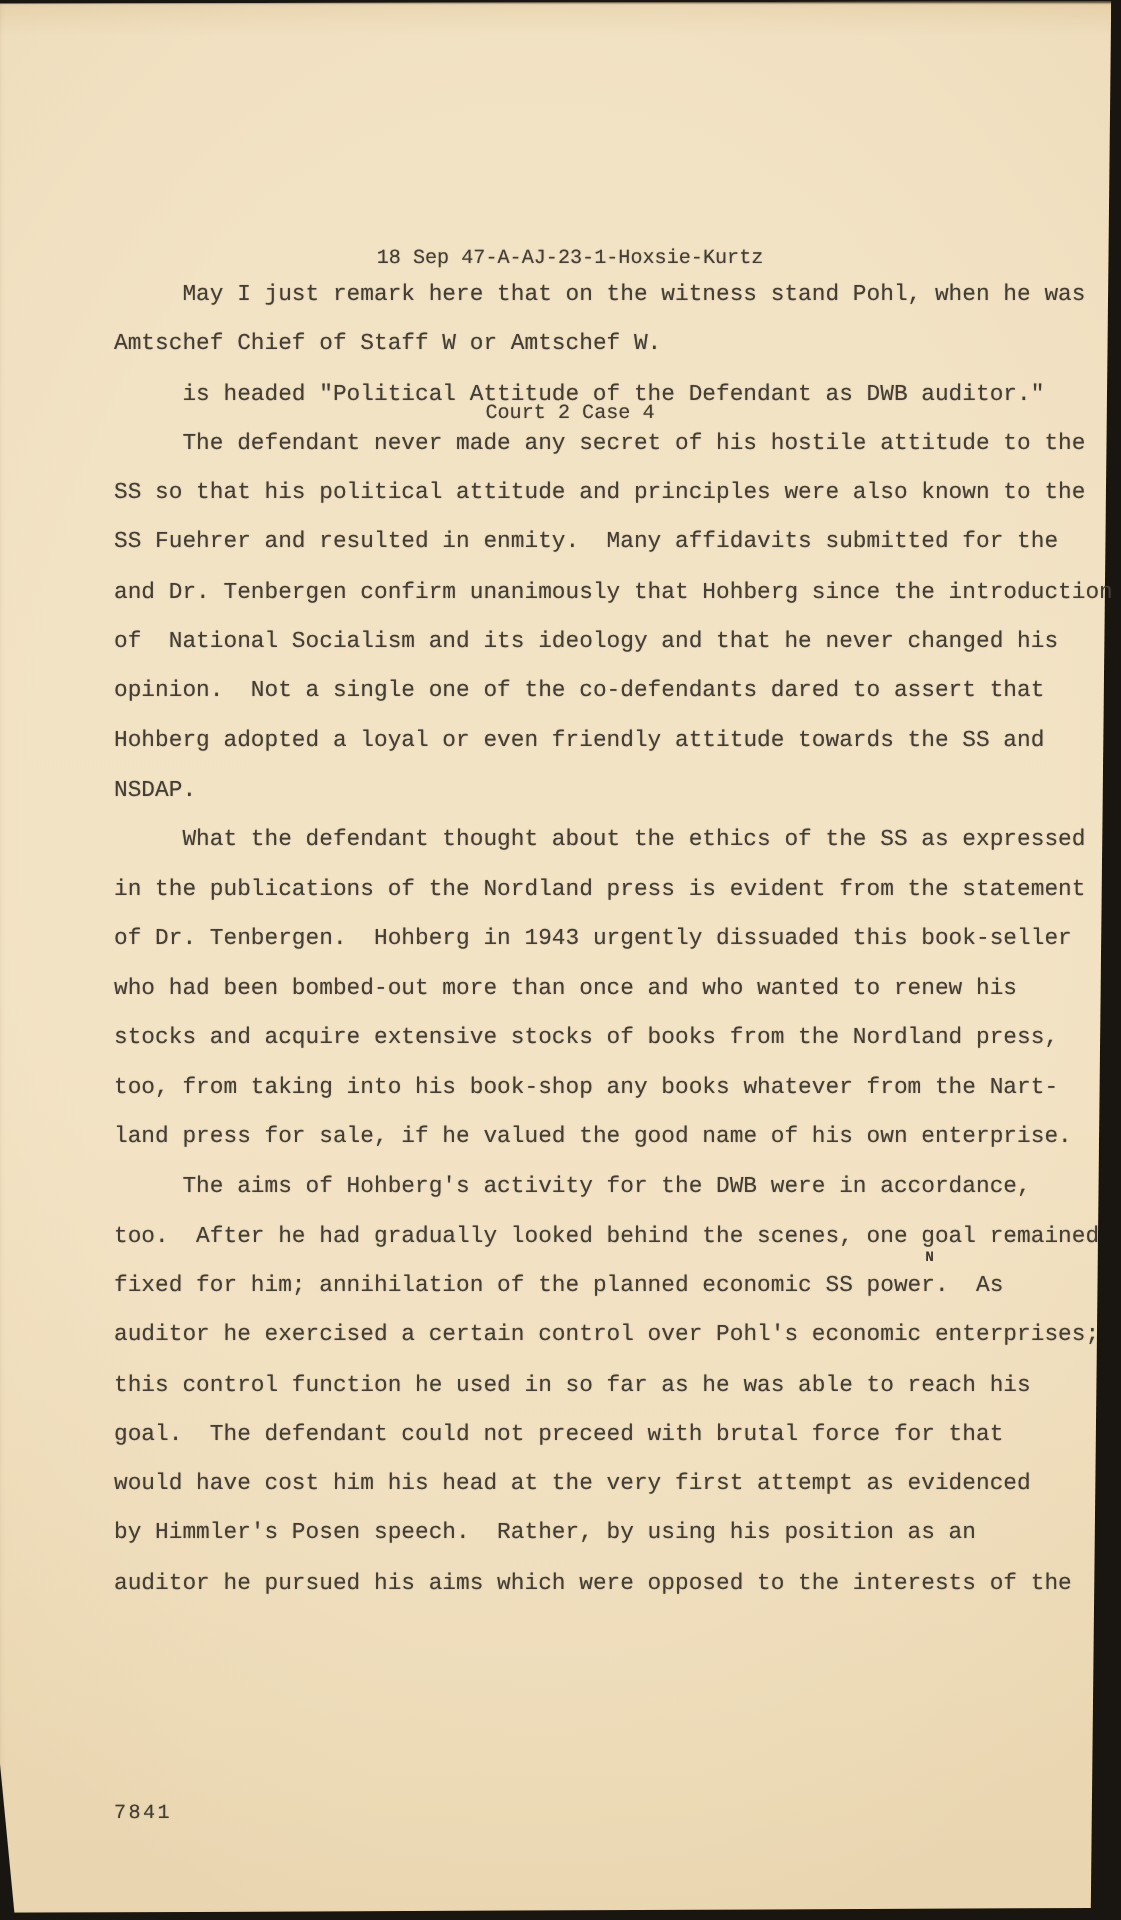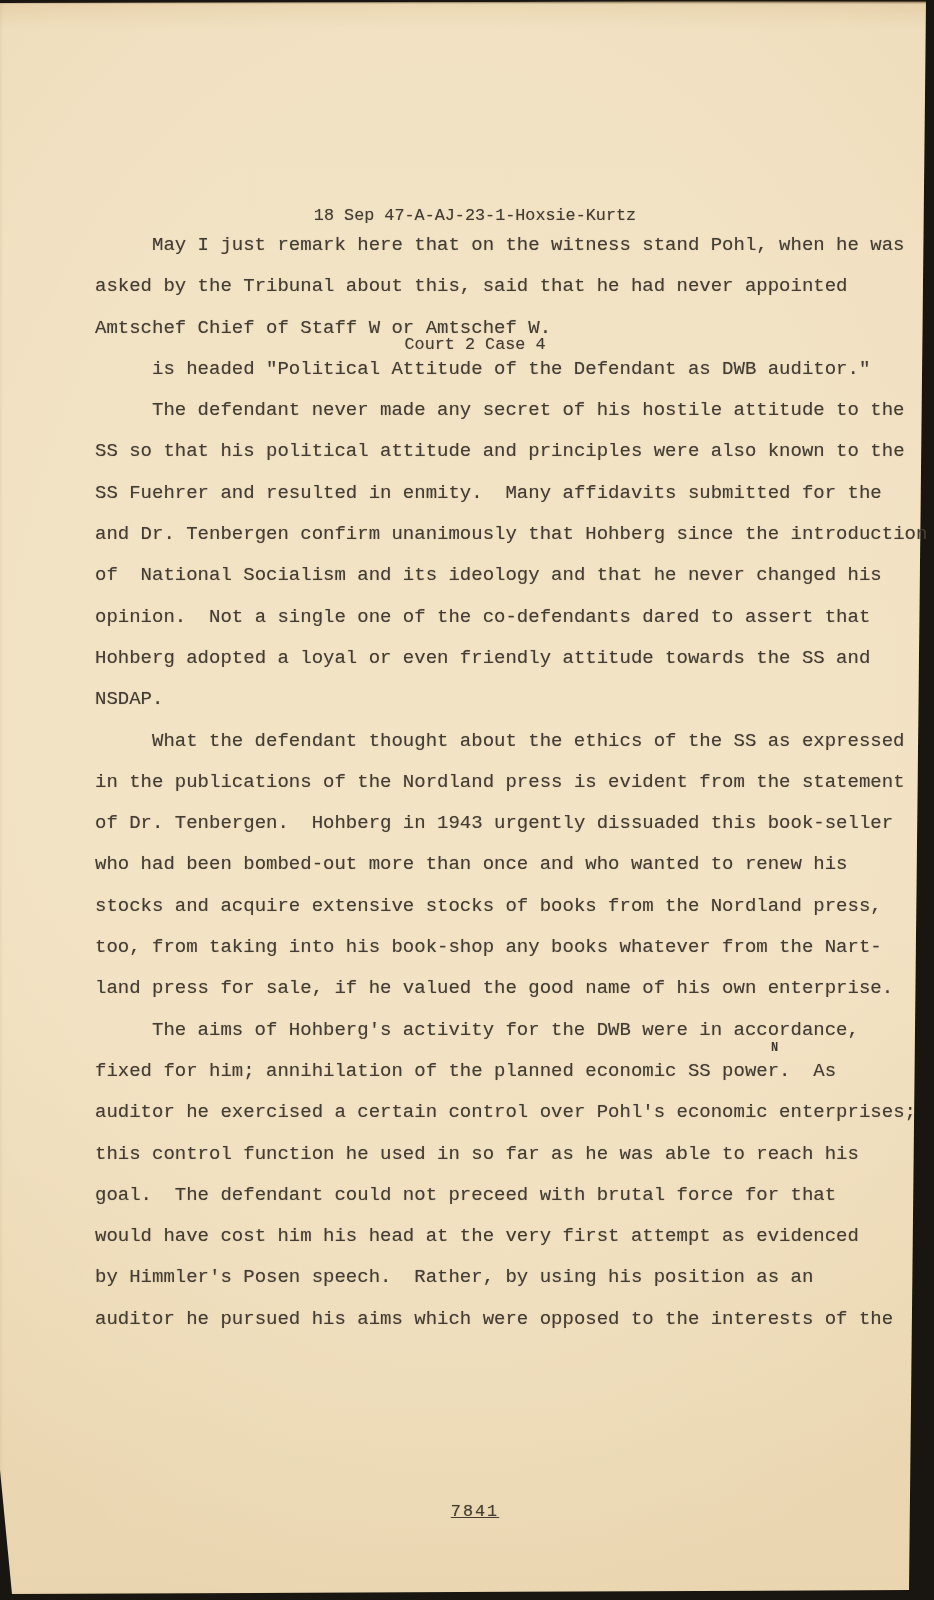--- a/index.html
+++ b/index.html
@@ -31,42 +31,41 @@
   }
   .bodycol{
     position:absolute;left:95px;top:225px;width:770px;
     font-size:19px;line-height:41.3px;
   }
   .para{margin:0;}
   .para .ln{white-space:pre;}
   .para .ln:first-child{text-indent:57px;}
   .pagenum{
     position:absolute;left:95px;top:1502px;width:760px;
-    text-align:center;font-size:16.8px;letter-spacing:2px;text-decoration:underline;
+    text-align:left;font-size:16.8px;letter-spacing:2px;
   }
   .correction{
     position:absolute;left:771px;top:1041px;
     font-size:12px;font-weight:bold;color:#3c362d;
   }
 </style>
 </head>
 <body>
 
 <div class="paper"></div>
 <div class="edge-line"></div>
 
 <div class="header ink">
   <div class="ln">18 Sep 47-A-AJ-23-1-Hoxsie-Kurtz</div>
   <div class="ln">Court 2 Case 4</div>
 </div>
 
 <div class="bodycol ink">
   <div class="para">
     <div class="ln">May I just remark here that on the witness stand Pohl, when he was</div>
-    <div class="ln">asked by the Tribunal about this, said that he had never appointed</div>
     <div class="ln">Amtschef Chief of Staff W or Amtschef W.</div>
   </div>
   <div class="para">
     <div class="ln">is headed "Political Attitude of the Defendant as DWB auditor."</div>
   </div>
   <div class="para">
     <div class="ln">The defendant never made any secret of his hostile attitude to the</div>
     <div class="ln">SS so that his political attitude and principles were also known to the</div>
     <div class="ln">SS Fuehrer and resulted in enmity.  Many affidavits submitted for the</div>
     <div class="ln">and Dr. Tenbergen confirm unanimously that Hohberg since the introduction</div>
@@ -79,20 +78,21 @@
     <div class="ln">What the defendant thought about the ethics of the SS as expressed</div>
     <div class="ln">in the publications of the Nordland press is evident from the statement</div>
     <div class="ln">of Dr. Tenbergen.  Hohberg in 1943 urgently dissuaded this book-seller</div>
     <div class="ln">who had been bombed-out more than once and who wanted to renew his</div>
     <div class="ln">stocks and acquire extensive stocks of books from the Nordland press,</div>
     <div class="ln">too, from taking into his book-shop any books whatever from the Nart-</div>
     <div class="ln">land press for sale, if he valued the good name of his own enterprise.</div>
   </div>
   <div class="para">
     <div class="ln">The aims of Hohberg's activity for the DWB were in accordance,</div>
+    <div class="ln">too.  After he had gradually looked behind the scenes, one goal remained</div>
     <div class="ln">fixed for him; annihilation of the planned economic SS power.  As</div>
     <div class="ln">auditor he exercised a certain control over Pohl's economic enterprises;</div>
     <div class="ln">this control function he used in so far as he was able to reach his</div>
     <div class="ln">goal.  The defendant could not preceed with brutal force for that</div>
     <div class="ln">would have cost him his head at the very first attempt as evidenced</div>
     <div class="ln">by Himmler's Posen speech.  Rather, by using his position as an</div>
     <div class="ln">auditor he pursued his aims which were opposed to the interests of the</div>
   </div>
 </div>
 

